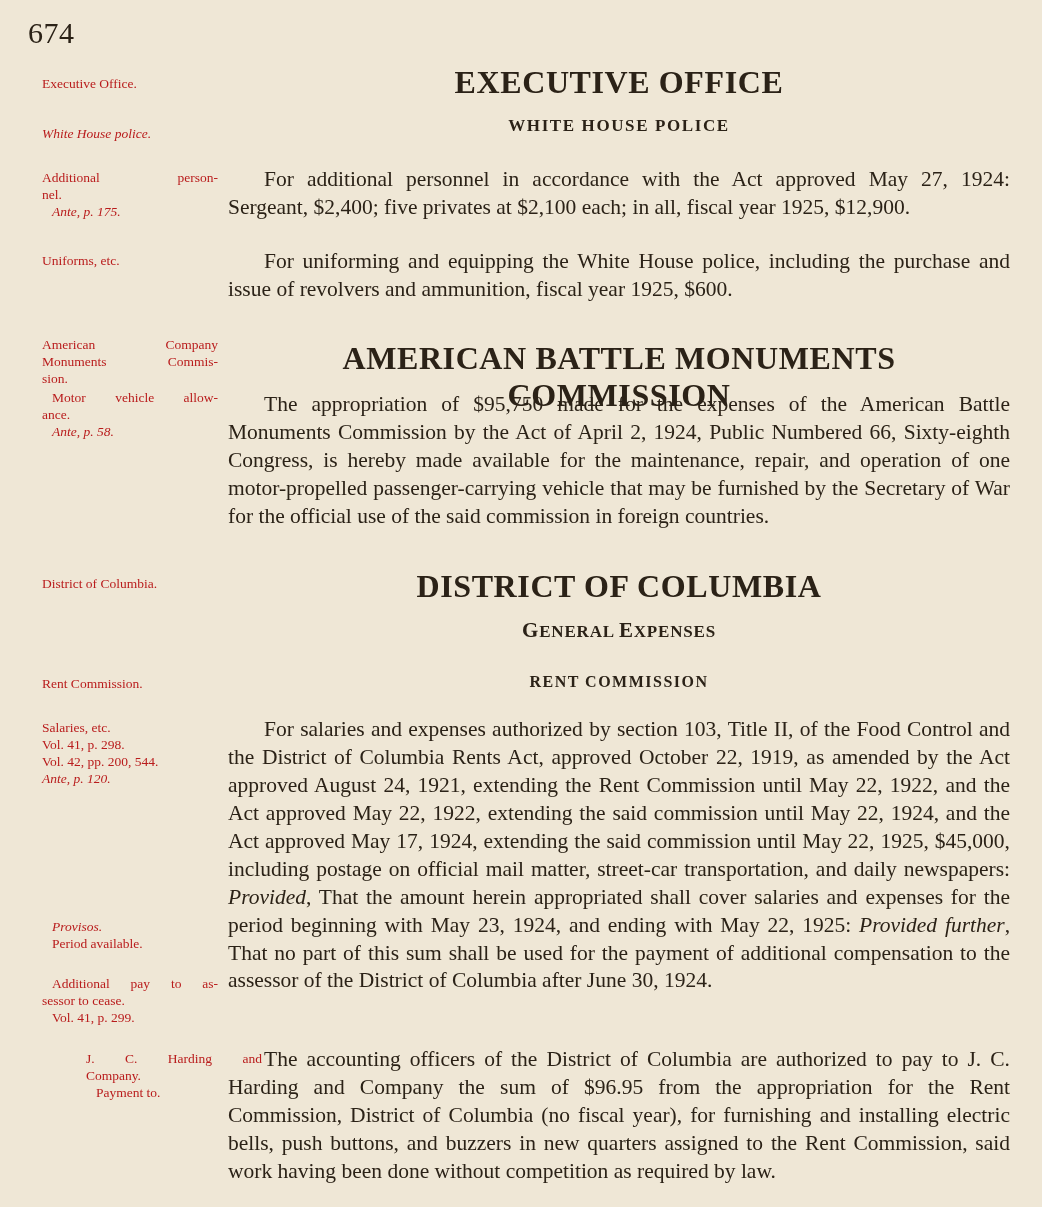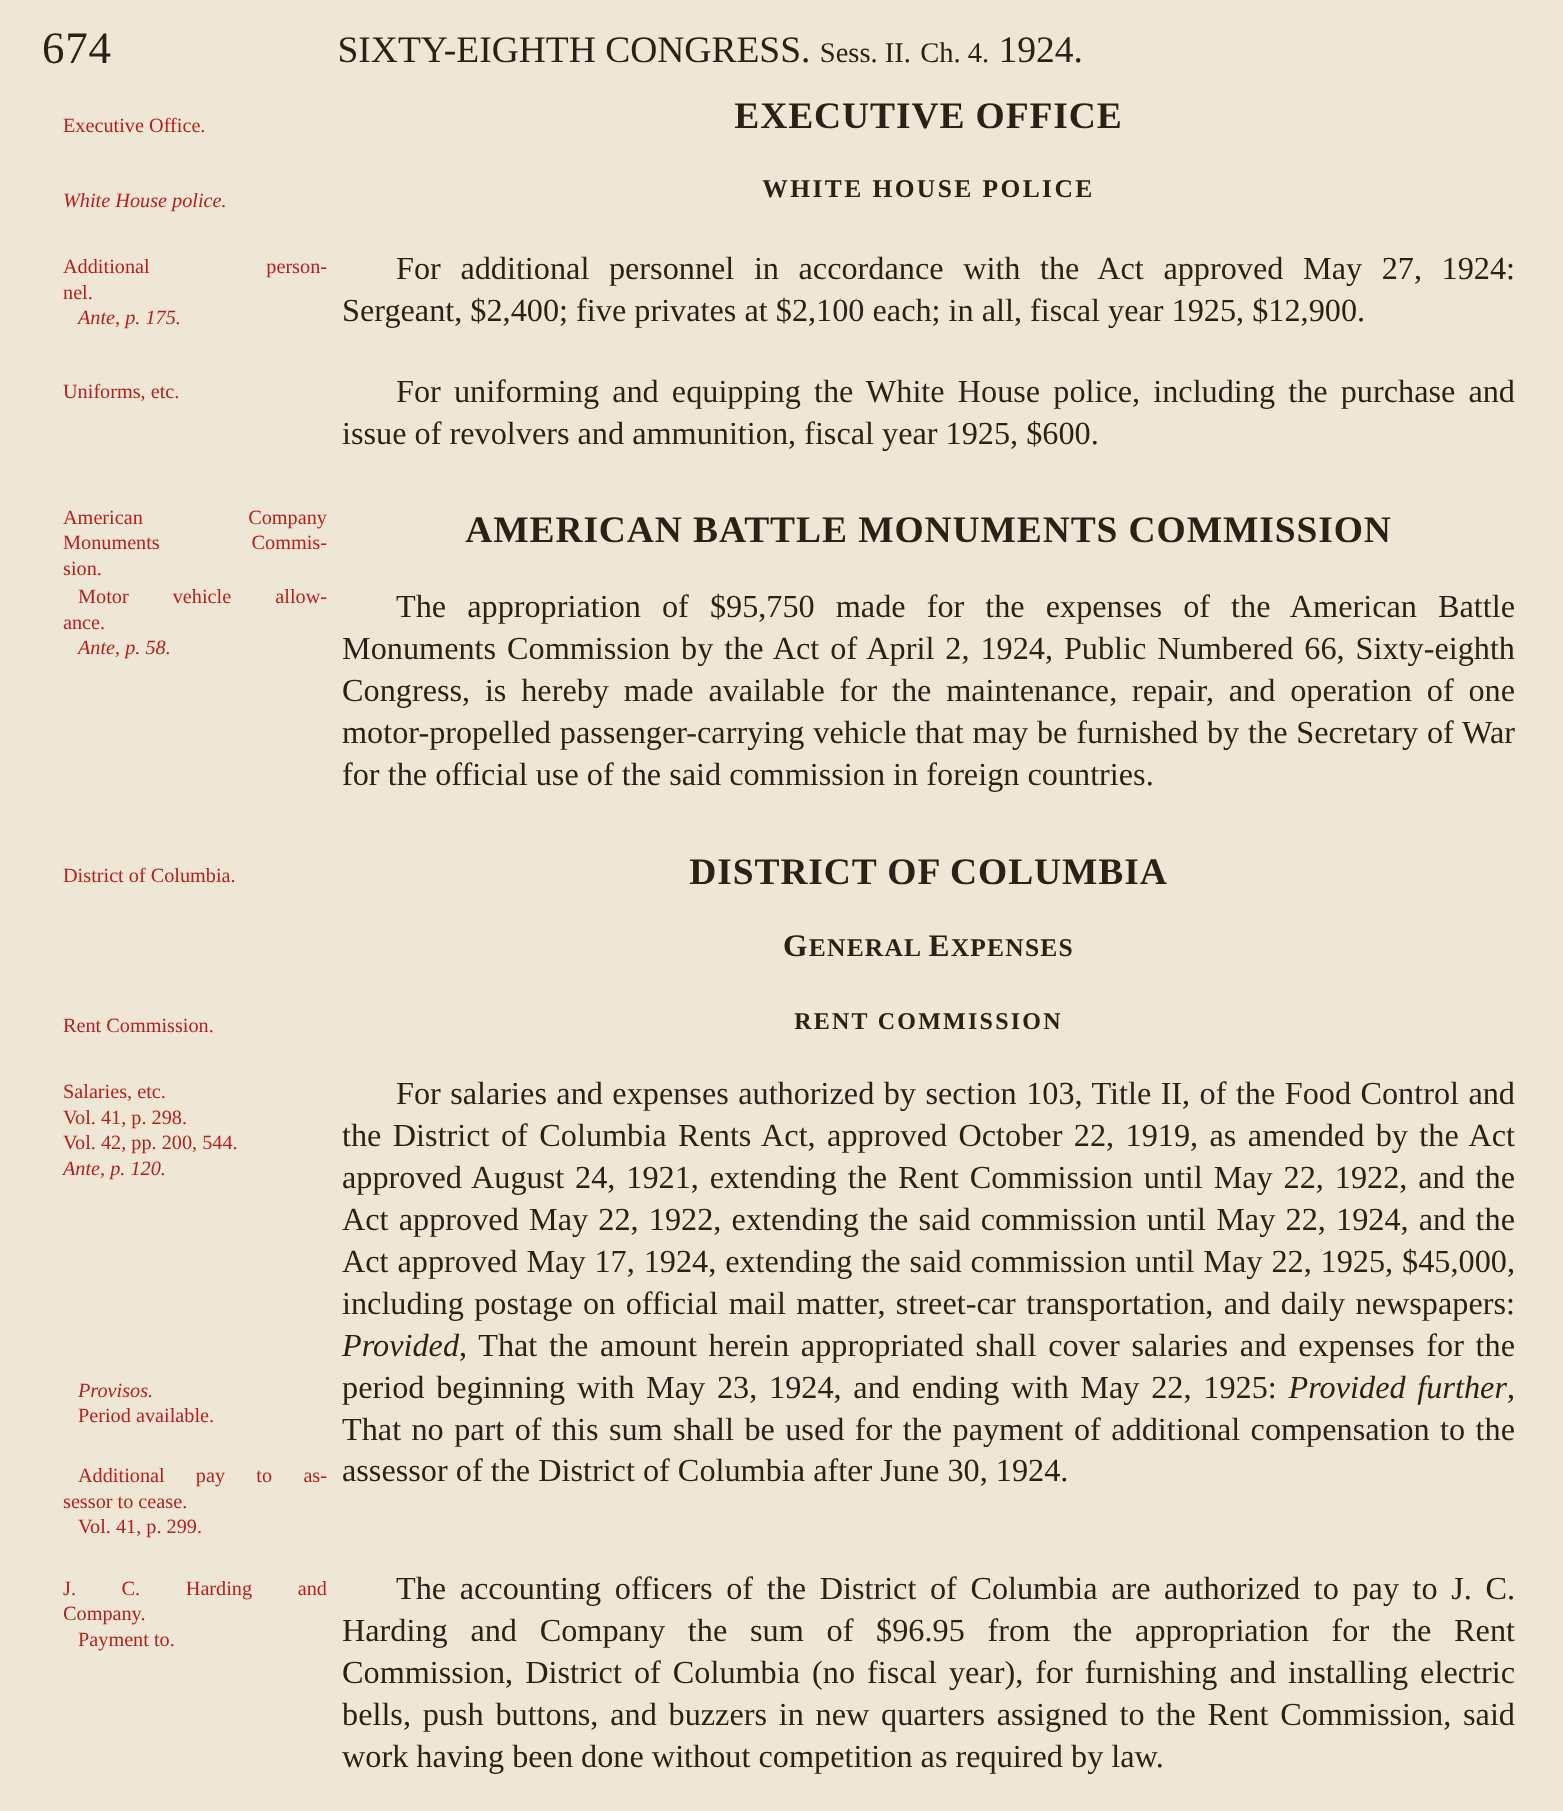--- a/index.html
+++ b/index.html
@@ -81,21 +81,21 @@
   }
   .maincol {
     position: absolute;
     left: 228px;
     top: 0;
     width: 782px;
   }
   
   .center-head {
     text-align: center;
-    font-size: 25px;
+    font-size: 32px;
     letter-spacing: 0.6px;
     margin: 0;
   }
   .center-head.sub {
     font-size: 17px;
     letter-spacing: 1.6px;
     font-weight: bold;
   }
   .center-head.smallcapline {
     font-size: 21px;
@@ -120,26 +120,20 @@
     width: 782px;
   }
 </style>
 </head>
 <body>
 
 <div class="page">
 
   <div class="running-head">
     <div class="folio">674</div>
-    <div class="head-title">
-      <span>SIXTY-EIGHTH CONGRESS.</span>
-      <span class="smallcap">Sess. II.</span>
-      <span class="smallcap">Ch. 4.</span>
-      <span>1924.</span>
-    </div>
   </div>
 
   <div class="body-wrap">
 
     <div class="sidenotes">
 
       <div class="sidenote" style="top:18px;">
         <span>Executive Office.</span>
       </div>
 
@@ -188,21 +182,21 @@
         <span class="ital indent">Provisos.</span>
         <span class="indent">Period available.</span>
       </div>
 
       <div class="sidenote" style="top:918px;">
         <span class="justify indent">Additional pay to as-</span>
         <span style="display:block">sessor to cease.</span>
         <span class="indent">Vol. 41, p. 299.</span>
       </div>
 
-      <div class="sidenote" style="top:993px;">
+      <div class="sidenote" style="top:993px;margin-left:44px;">
         <span class="justify">J.  C.  Harding  and</span>
         <span style="display:block">Company.</span>
         <span class="indent">Payment to.</span>
       </div>
 
     </div>
 
     <div class="maincol">
 
       <div class="blk" style="top:6px;">

